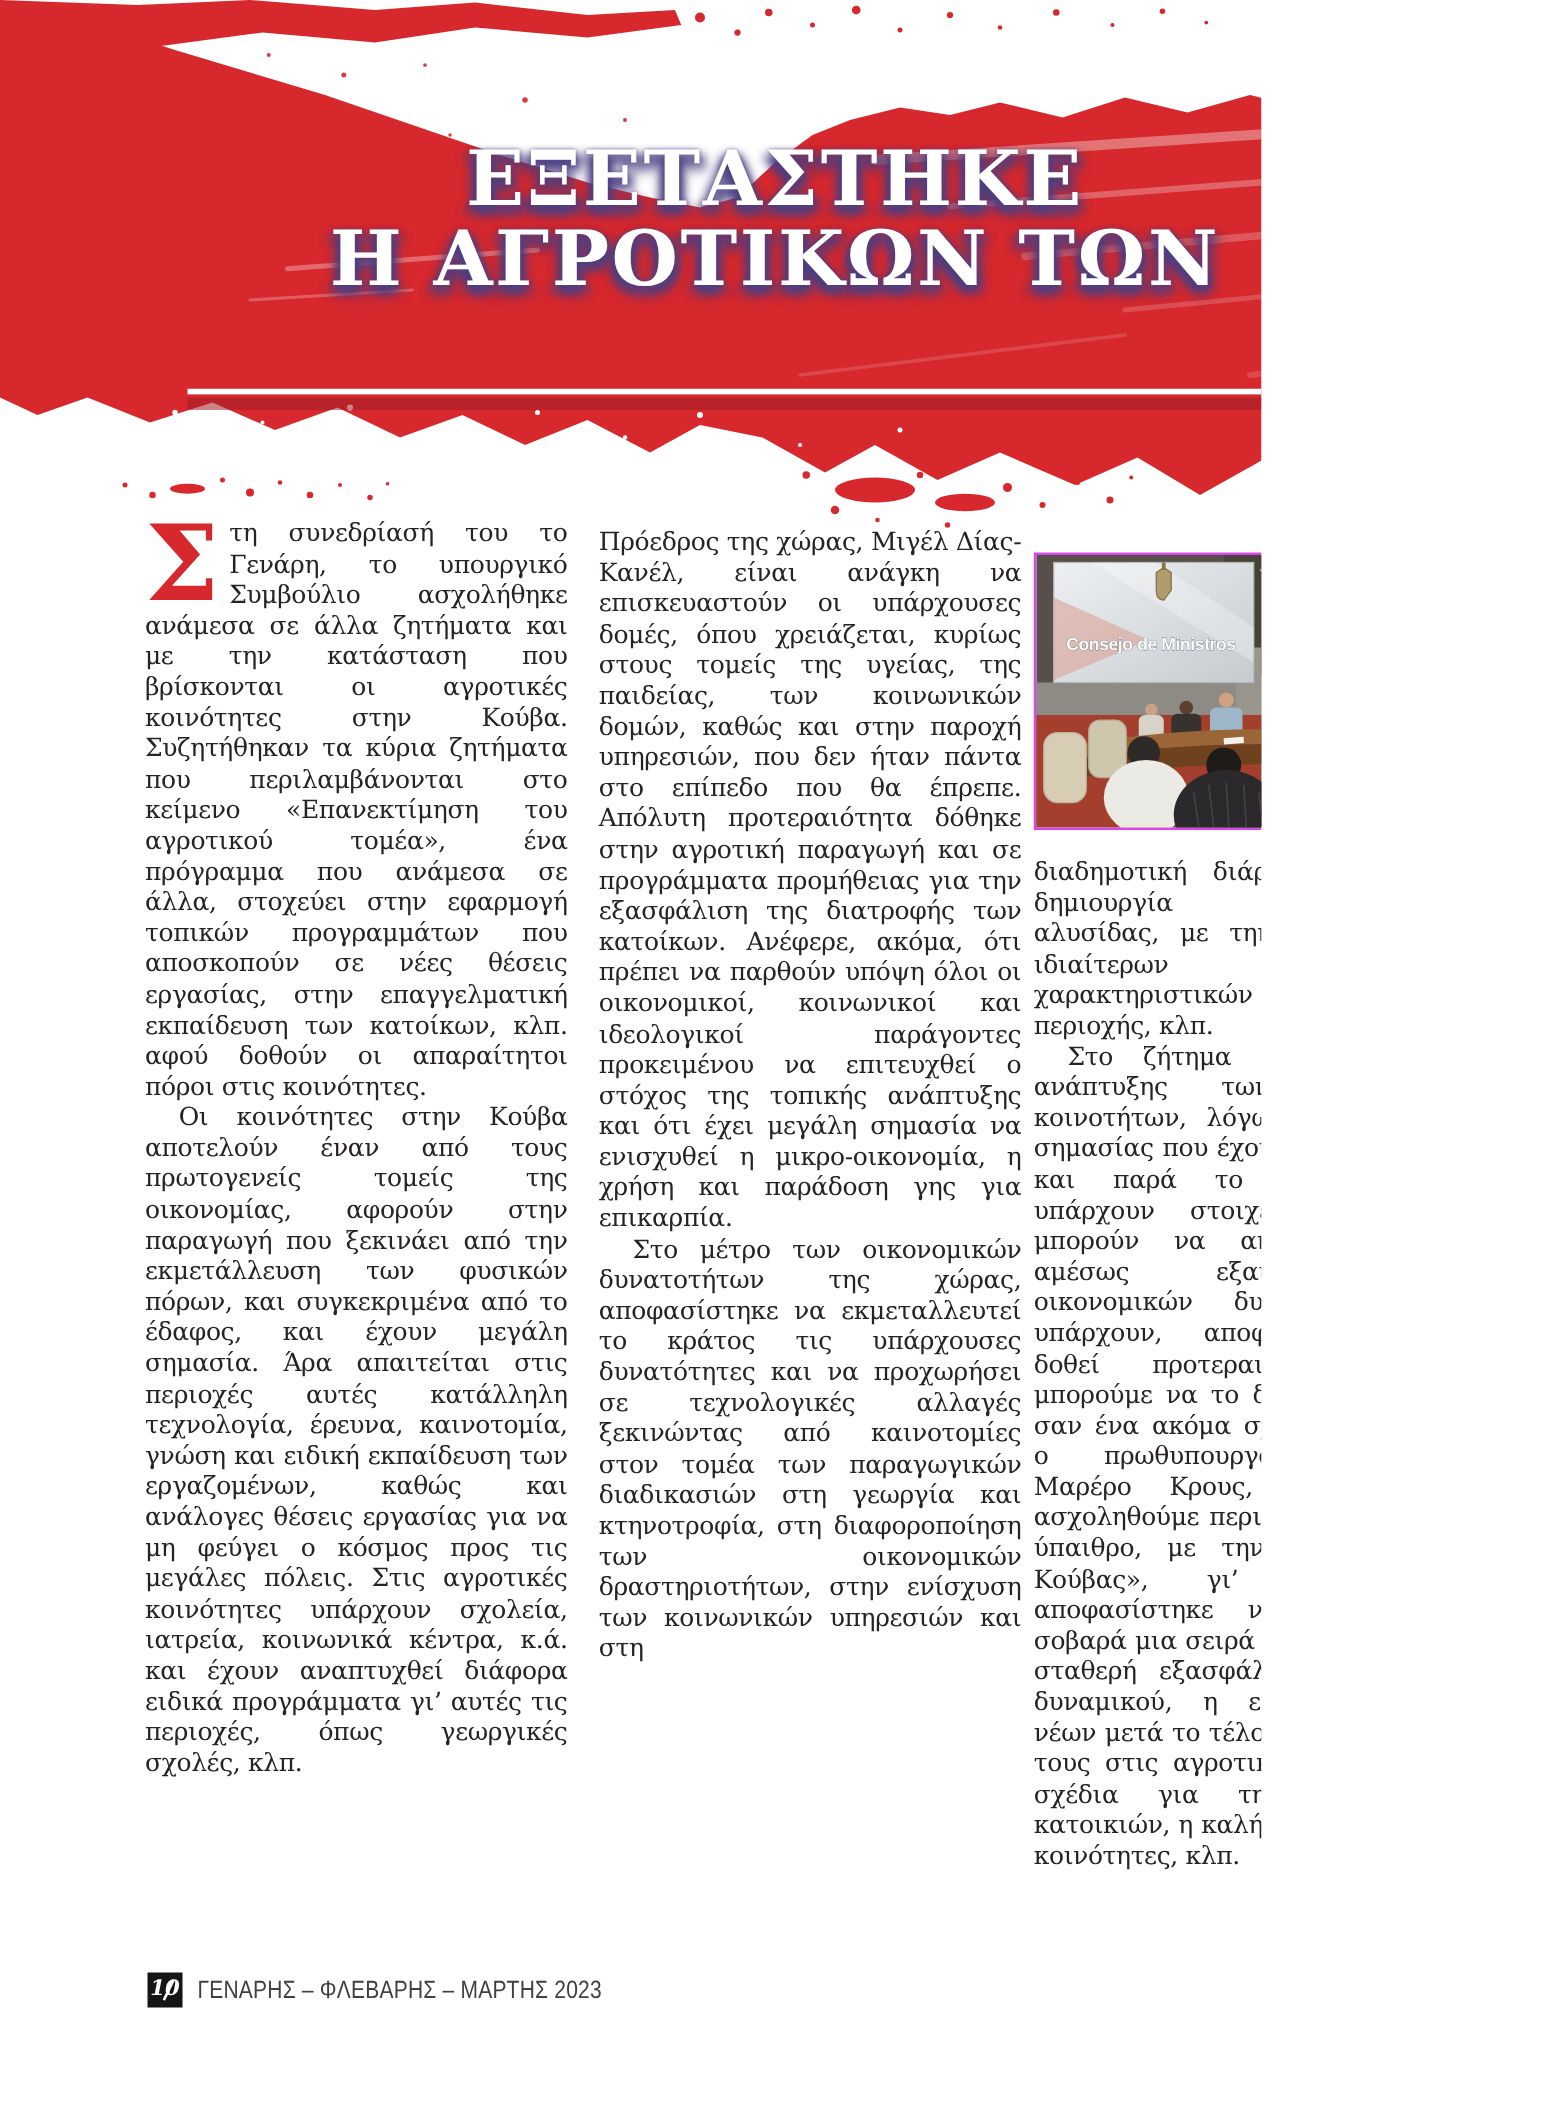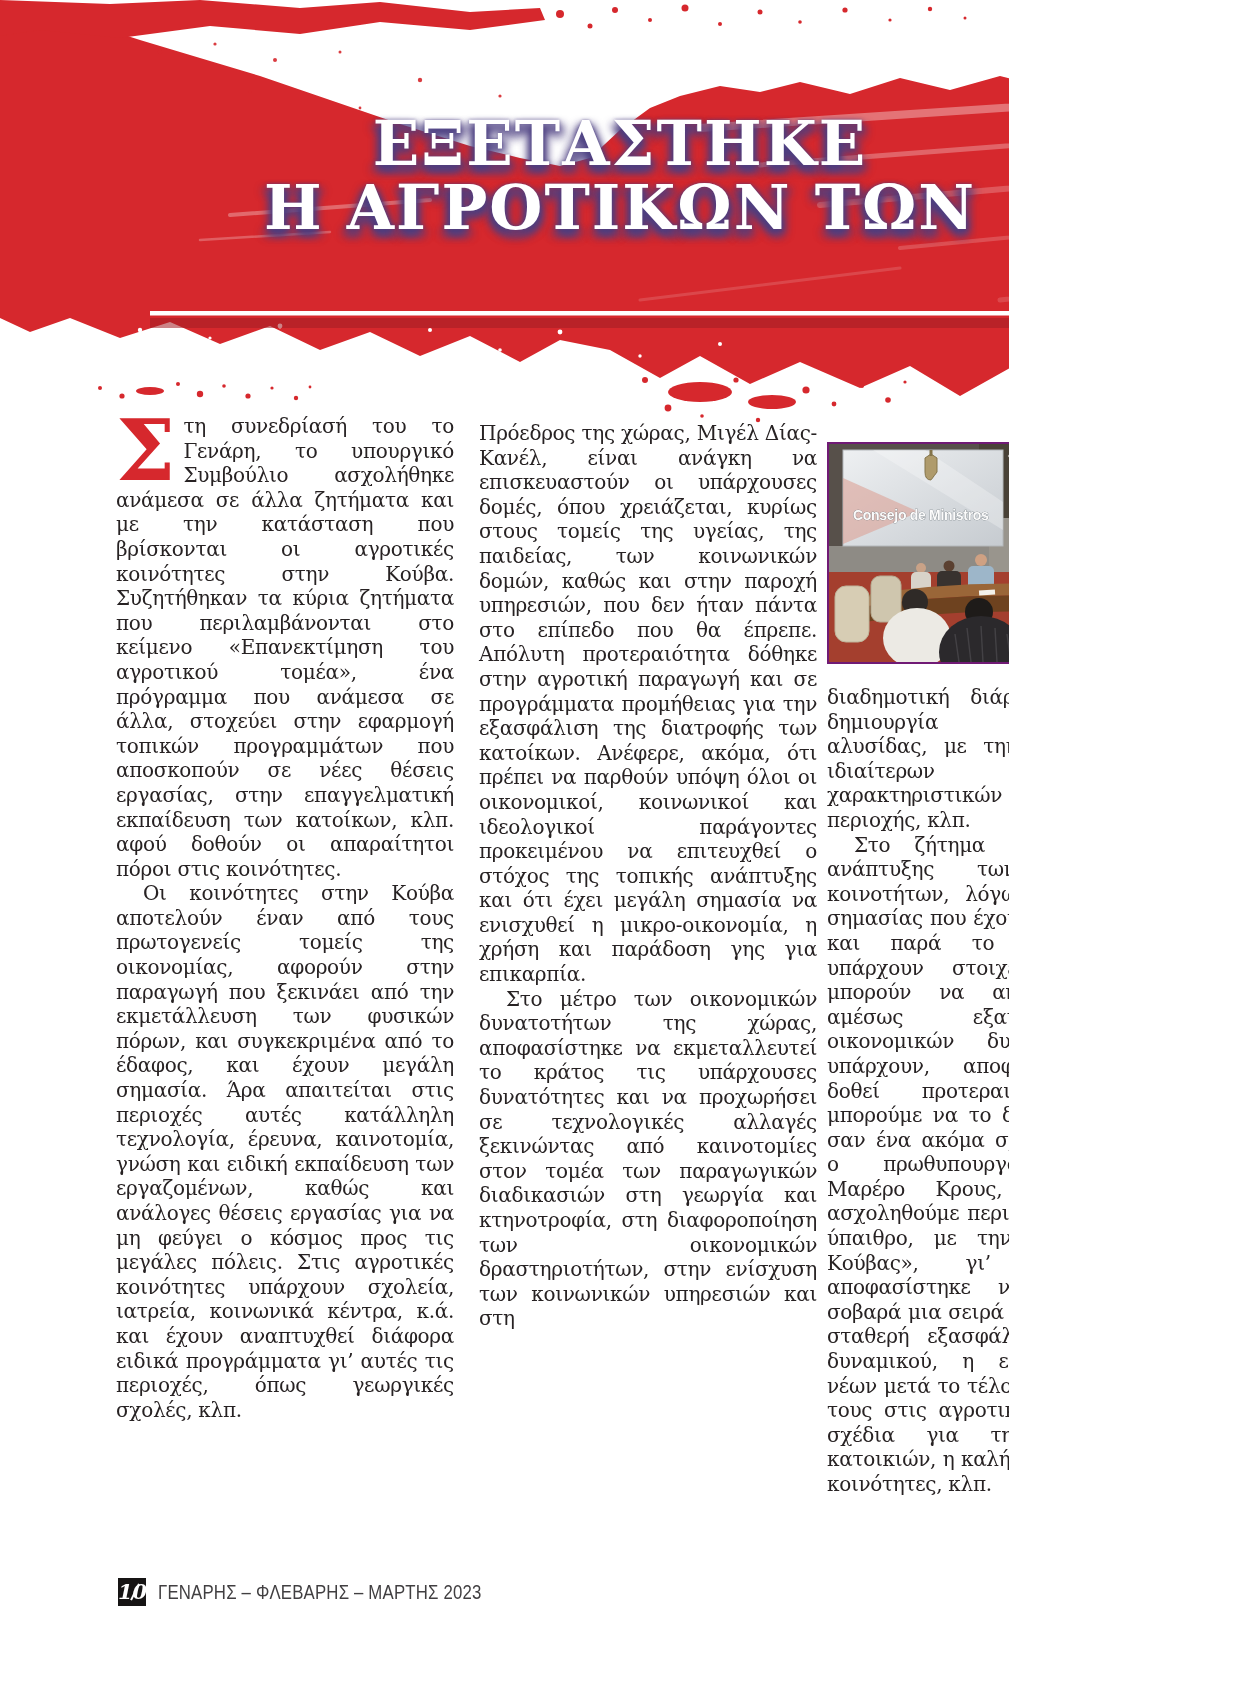--- a/index.html
+++ b/index.html
@@ -28,27 +28,27 @@
   .col p{margin:0;}
   .col p.indent{text-indent:27px;}
   .dropcap{
     float:left;font-size:84px;line-height:68px;height:70px;
     margin:3px 8px 0 0;color:#d6282d;font-weight:bold;letter-spacing:0;
   }
   #col1{left:116px;top:414px;}
   #col2{left:479px;top:421px;}
   #col3{left:827px;top:442px;}
   
-  figure.photo{margin:0 0 21px 0;width:334px;height:218px;border:2px solid #701a75;}
+  figure.photo{margin:0 0 21px 0;width:334px;height:218px;border:2px solid #d946ef;}
   
   .footer{position:absolute;left:118px;top:1578px;height:30px;}
   .page-badge{
     position:absolute;left:0;top:0;width:28px;height:28px;background:#161414;
     color:#ffffff;text-align:center;font-family:"DejaVu Serif", serif;
-    font-style:italic;font-weight:bold;font-size:21px;line-height:27px;
+    font-style:italic;font-weight:bold;font-size:17px;line-height:27px;
   }
   .zero-slash{
     position:absolute;left:16px;top:5px;width:2px;height:18px;
     background:#ffffff;transform:rotate(26deg);
   }
   .issue-label{
     position:absolute;left:40px;top:3px;white-space:nowrap;
     font-family:"Liberation Sans", sans-serif;color:#413f41;
     font-size:20px;letter-spacing:0.2px;
     transform:scaleX(0.84);transform-origin:left center;

